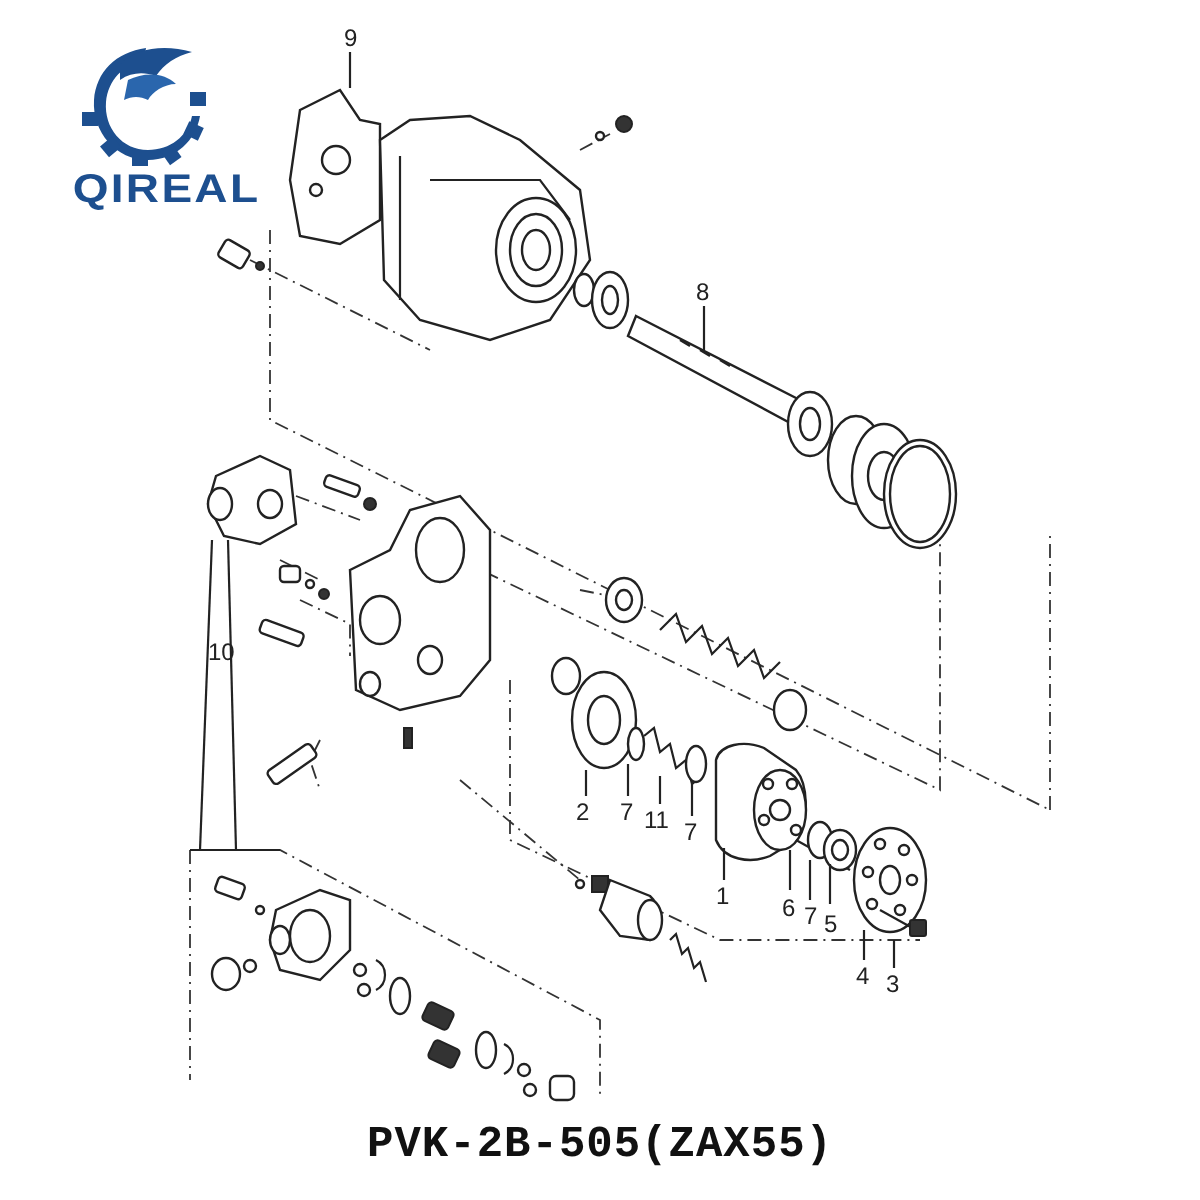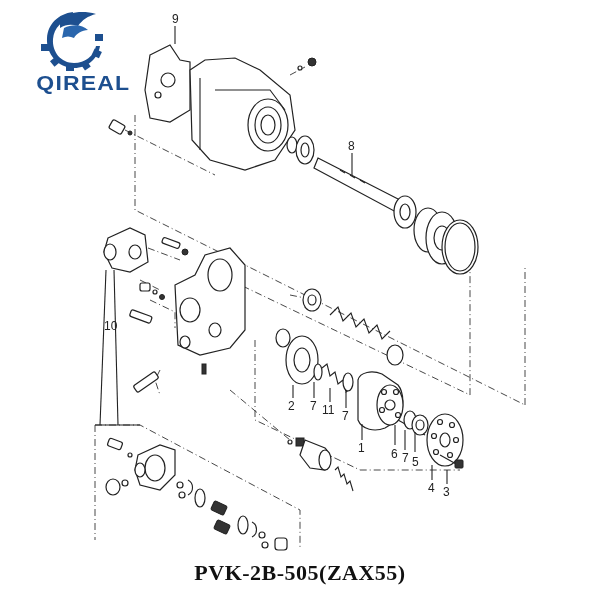--- a/index.html
+++ b/index.html
@@ -1,22 +1,22 @@
 <!DOCTYPE html>
 <html><head>
   <meta charset="utf-8">
   <style>
     html, body { margin: 0; padding: 0; background: #ffffff; }
     body { width: 600px; height: 600px; position: relative; overflow: hidden; font-family: "Liberation Sans", sans-serif; }
-    .logo { position: absolute; left: 20px; top: 8px; width: 110px; height: 90px; }
+    .logo { position: absolute; left: 20px; top: 20px; width: 110px; height: 90px; }
     .logo-mark { position: absolute; left: 18px; top: 0; width: 70px; height: 66px; }
     .logo-text { position: absolute; left: 0; top: 64px; width: 110px; text-align: center; font-family: "Liberation Sans", sans-serif; font-weight: 900; font-size: 20px; letter-spacing: 1px; color: #1d4f8f; transform: scaleX(1.15); transform-origin: left center; }
     .diagram { position: absolute; left: 0; top: 0; width: 600px; height: 560px; }
     .part-label { font-family: "Liberation Sans", sans-serif; font-size: 12px; fill: #222; }
-    .caption { position: absolute; left: 0; top: 560px; width: 600px; text-align: center; font-family: Liberation Serif, serif; font-weight: bold; font-size: 22px; color: #111; letter-spacing: 0.5px; }
+    .caption { position: absolute; left: 0; top: 560px; width: 600px; text-align: center; font-family: Liberation Mono, monospace; font-weight: bold; font-size: 22px; color: #111; letter-spacing: 0.5px; }
     .ln { stroke: #222; stroke-width: 1.1; fill: none; }
     .dash { stroke: #333; stroke-width: 0.9; fill: none; stroke-dasharray: 7 3 1 3; }
     .part { stroke: #222; stroke-width: 1.2; fill: #fff; }
     .dark { fill: #333; stroke: #222; stroke-width: 1; }
   </style>
 </head>
 <body>
 
 <div class="logo">
   <svg class="logo-mark" viewBox="0 0 70 66">

